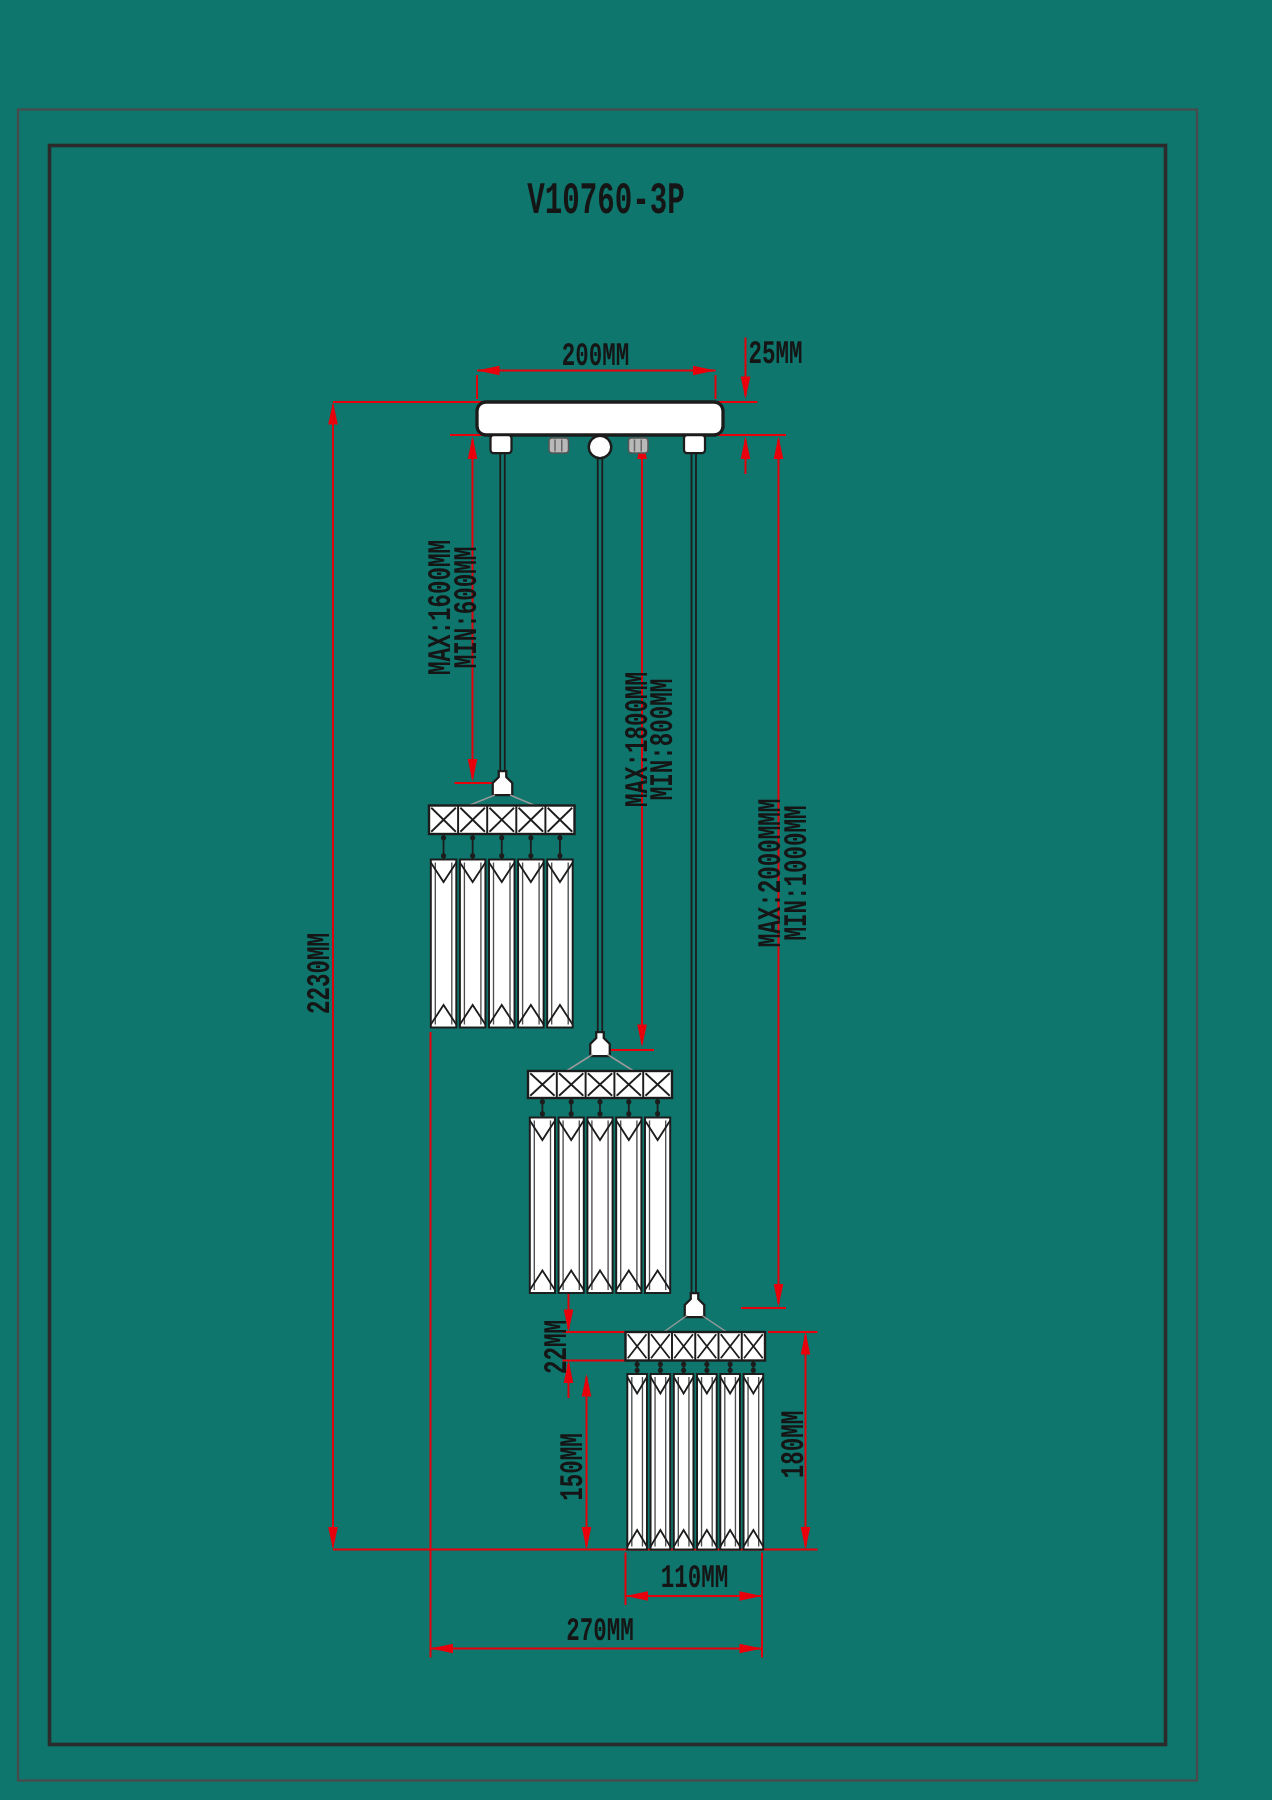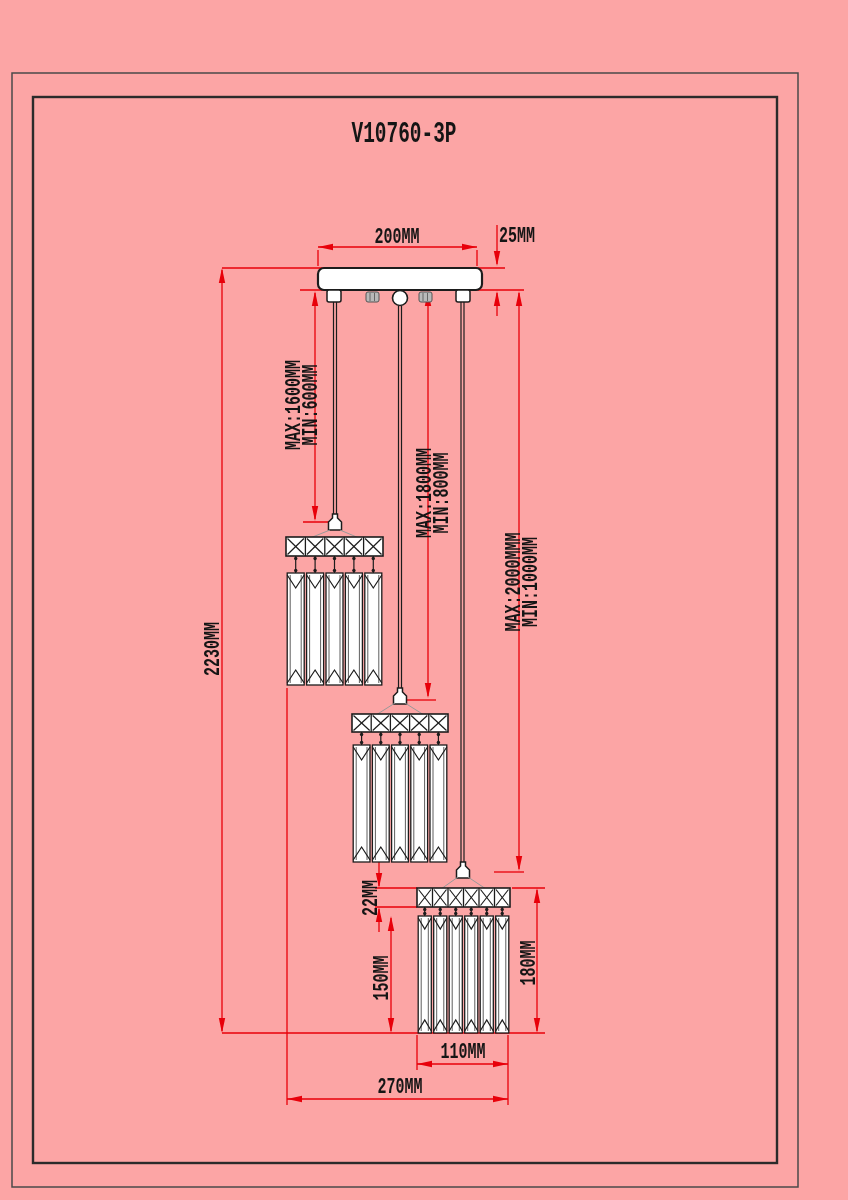--- a/index.html
+++ b/index.html
@@ -1,16 +1,16 @@
 <!DOCTYPE html>
 <html><head>
 <meta charset="utf-8">
 <style>
   html,body{margin:0;padding:0;background:#ffffff;}
-  .sheet{position:relative;width:848px;height:1200px;background:#fca5a5;overflow:hidden;}
+  .sheet{position:relative;width:848px;height:1200px;background:#0f766e;overflow:hidden;}
   svg text{font-family:"Liberation Mono", monospace;font-weight:700;fill:#151515;}
   svg .dimtxt{font-size:22px;}
   svg .titletxt{font-size:30px;}
 </style>
 </head>
 <body>
 
 <div class="sheet">
 <svg id="cad" width="848" height="1200" viewBox="0 0 848 1200">
 

